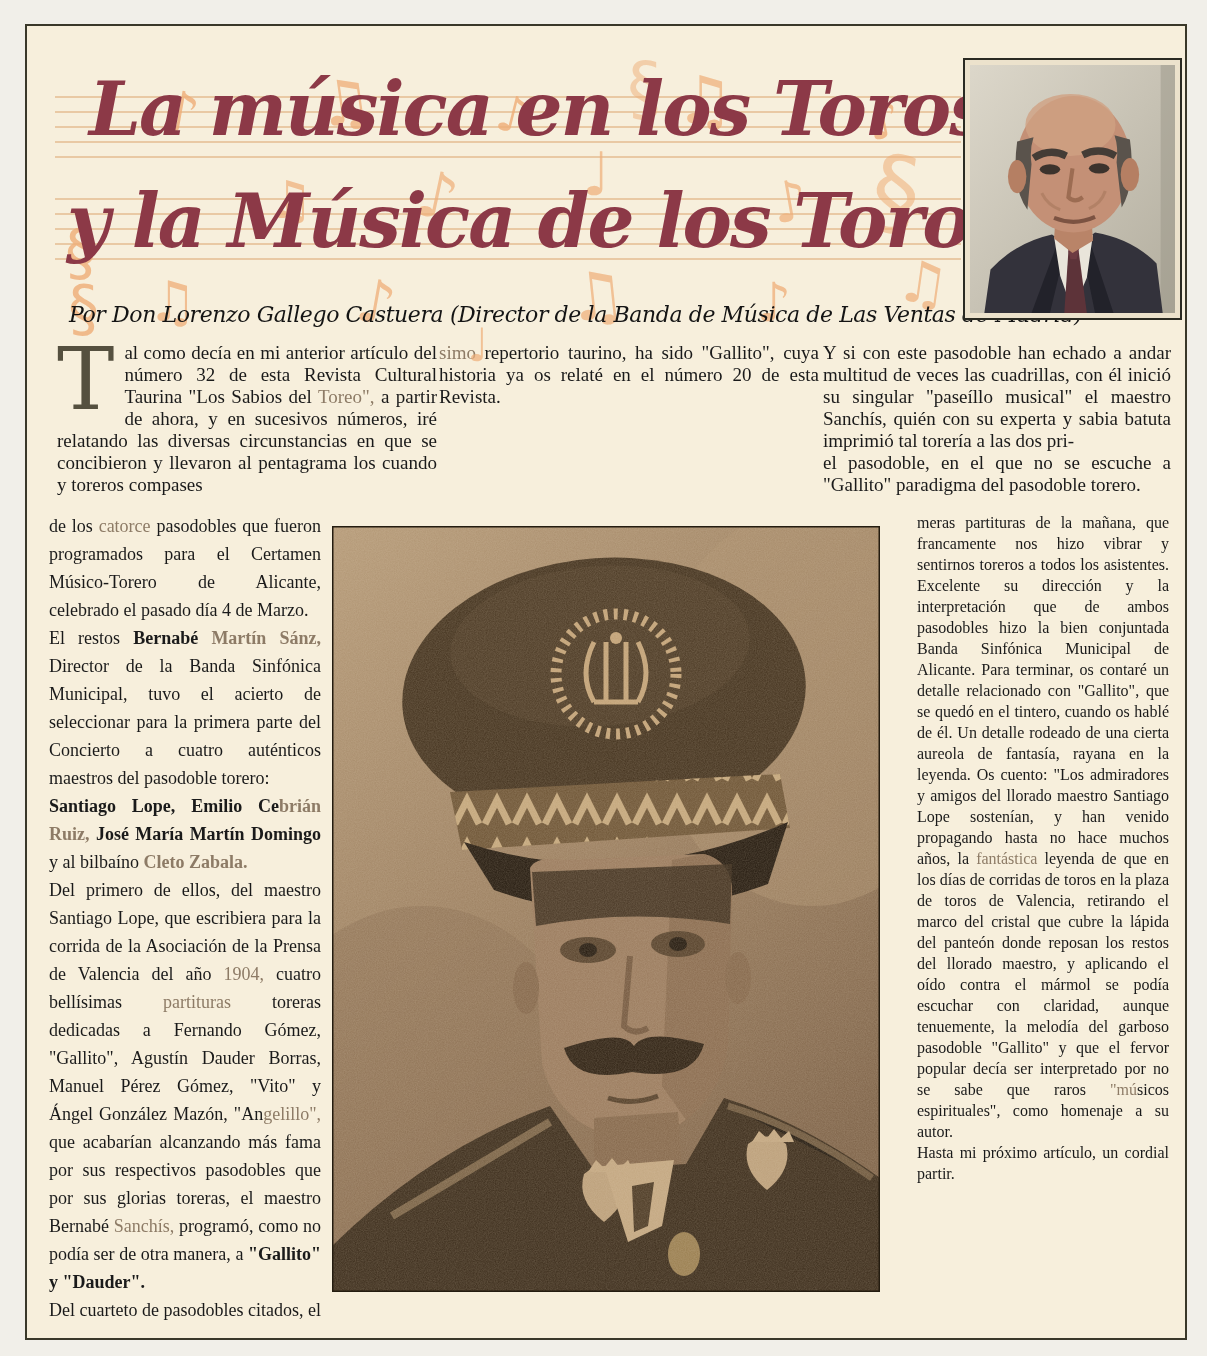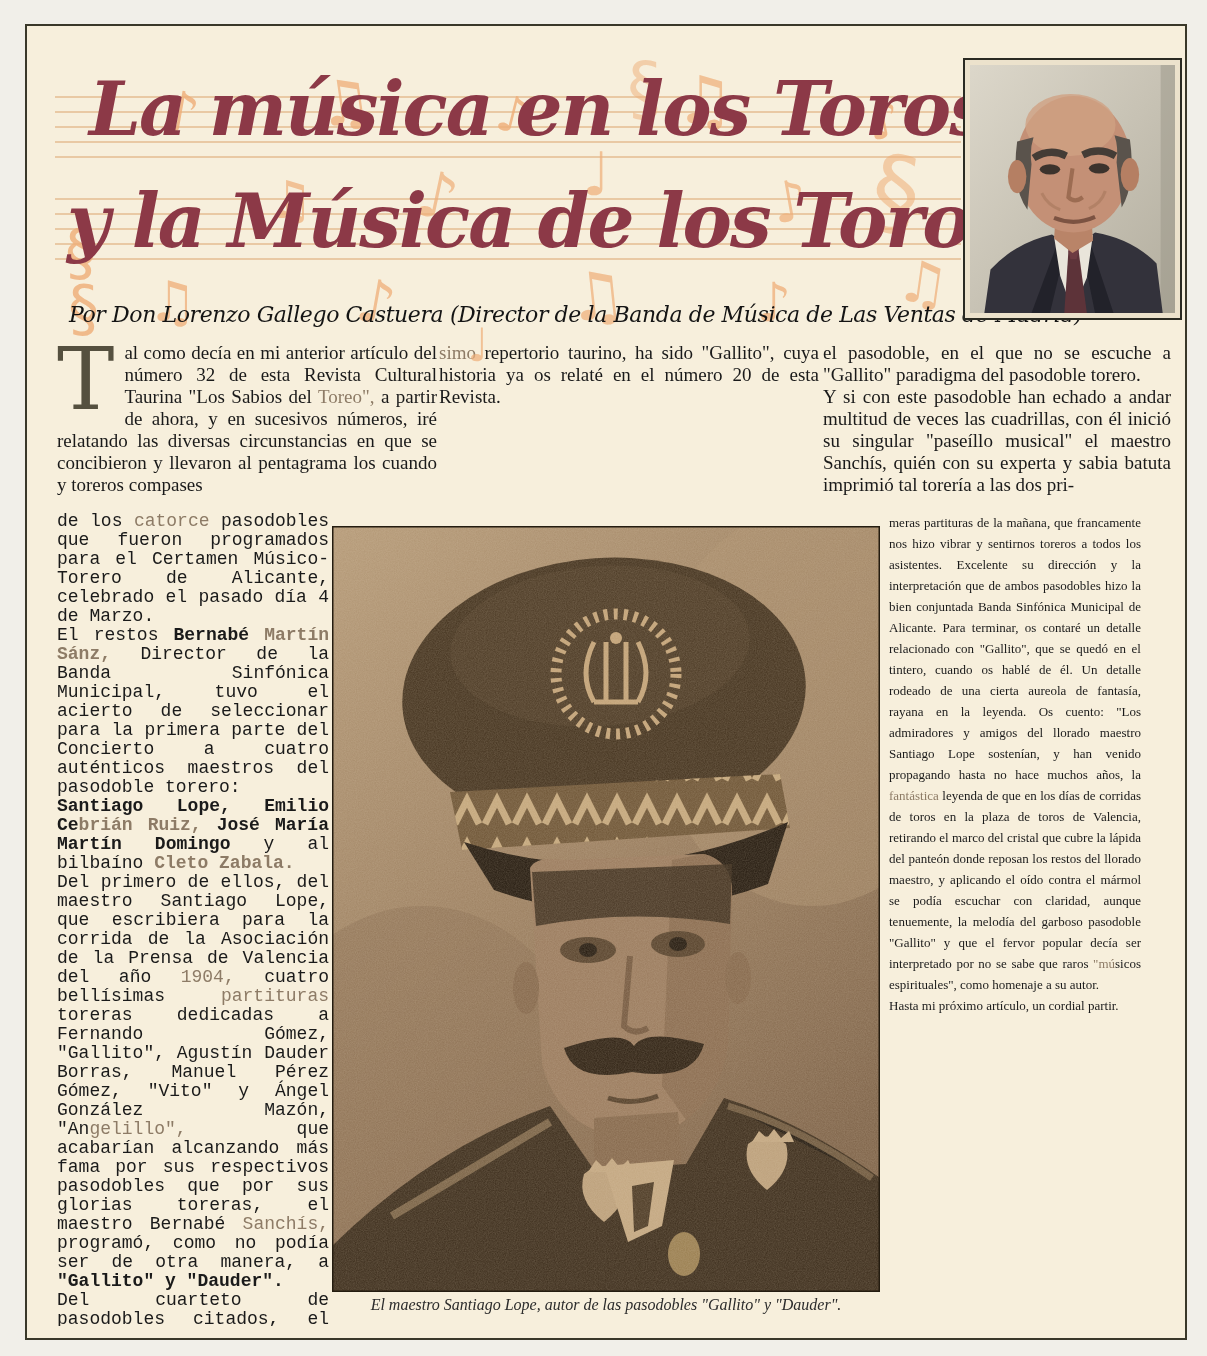--- a/index.html
+++ b/index.html
@@ -40,24 +40,24 @@
     position:absolute;left:936px;top:32px;width:205px;height:248px;
     border:2px solid #2a2a22;background:#ece2cc;padding:5px;z-index:4;
   }
   .portrait-frame svg{display:block;width:100%;height:100%;}
   
   .tblock{position:absolute;color:#1a1a1a;}
   .tblock .para{margin:0;text-align:justify;}
   .b{font-weight:700;}
   .f{color:#8d7b66;}
   .col1-wide{left:30px;top:316px;width:380px;height:160px;font-size:19px;line-height:22px;overflow:hidden;}
-  .col1-narrow{left:30px;top:486px;width:272px;height:814px;font-size:18px;line-height:19px;overflow:hidden;font-family:Liberation Mono, monospace;}
+  .col1-narrow{left:22px;top:486px;width:272px;height:814px;font-size:18px;line-height:28px;overflow:hidden;}
   .col2{left:412px;top:316px;width:380px;height:176px;font-size:19px;line-height:22px;overflow:hidden;}
   .col3-wide{left:796px;top:316px;width:348px;height:176px;font-size:19px;line-height:22px;overflow:hidden;}
-  .col3-narrow{left:862px;top:486px;width:252px;height:814px;font-size:13px;line-height:21px;overflow:hidden;}
+  .col3-narrow{left:890px;top:486px;width:252px;height:814px;font-size:16px;line-height:21px;overflow:hidden;}
   .dropcap{
     float:left;font-family:"DejaVu Serif", serif;color:#55503f;
     font-size:86px;line-height:62px;padding:6px 10px 0 0;
   }
   
   .photo-box{
     position:absolute;left:305px;top:500px;width:548px;height:766px;
     box-shadow:inset 0 0 0 1px #2a2418;
   }
   .photo-box svg{display:block;width:100%;height:100%;}
@@ -151,22 +151,22 @@
       <p class="para"><span class="b">Santiago Lope, Emilio Ce</span><span class="b f">brián Ruiz,</span><span class="b"> </span><span class="b">José María Martín Domingo</span><span> y al bilbaíno </span><span class="b f">Cleto Zabala.</span></p>
       <p class="para"><span>Del primero de ellos, del maestro Santiago Lope, que escribiera para la corrida de la Asociación de la Prensa de Valencia del año </span><span class="f">1904,</span><span> cuatro bellísimas </span><span class="f">partituras</span><span> toreras dedicadas a Fernando Gómez, "Gallito", Agustín Dauder Borras, Manuel Pérez Gómez, "Vito" y Ángel González Mazón, "An</span><span class="f">gelillo",</span><span> que acabarían alcanzando más fama por sus respectivos pasodobles que por sus glorias toreras, el maestro Bernabé </span><span class="f">Sanchís,</span><span> programó, como no podía ser de otra manera, a </span><span class="b">"Gallito" y "Dauder".</span></p>
       <p class="para"><span>Del cuarteto de pasodobles citados, el más escuchado y el que ha ocupado un puesto de privilegio entre los pasodobles del amplio y </span><span class="f">completí-</span></p>
     </div>
 
   <div class="tblock col2">
       <p class="para"><span class="f">simo</span><span> repertorio taurino, ha sido "Gallito", cuya historia ya os relaté en el número 20 de esta Revista.</span></p>
     </div>
 
   <div class="tblock col3-wide">
+      <p class="para"><span>Y si con este pasodoble han echado a andar multitud de veces las cuadrillas, con él inició su singular "paseíllo musical" el maestro Sanchís, quién con su experta y sabia batuta imprimió tal torería a las dos pri-</span></p>
       <p class="para"><span>el pasodoble, en el que no se escuche a "Gallito" paradigma del pasodoble torero.</span></p>
-      <p class="para"><span>Y si con este pasodoble han echado a andar multitud de veces las cuadrillas, con él inició su singular "paseíllo musical" el maestro Sanchís, quién con su experta y sabia batuta imprimió tal torería a las dos pri-</span></p>
     </div>
 
   <div class="tblock col3-narrow">
       <p class="para"><span>meras partituras de la mañana, que francamente nos hizo vibrar y sentirnos toreros a todos los asistentes. Excelente su dirección y la interpretación que de ambos pasodobles hizo la bien conjuntada Banda Sinfónica Municipal de Alicante. Para terminar, os contaré un detalle relacionado con "Gallito", que se quedó en el tintero, cuando os hablé de él. Un detalle rodeado de una cierta aureola de fantasía, rayana en la leyenda. Os cuento: "Los admiradores y amigos del llorado maestro Santiago Lope sostenían, y han venido propagando hasta no hace muchos años, la </span><span class="f">fantástica</span><span> leyenda de que en los días de corridas de toros en la plaza de toros de Valencia, retirando el marco del cristal que cubre la lápida del panteón donde reposan los restos del llorado maestro, y aplicando el oído contra el mármol se podía escuchar con claridad, aunque tenuemente, la melodía del garboso pasodoble "Gallito" y que el fervor popular decía ser interpretado por no se sabe que raros </span><span class="f">"mú</span><span>sicos espirituales", como homenaje a su autor.</span></p>
       <p class="para"><span>Hasta mi próximo artículo, un cordial partir.</span></p>
     </div>
 
   <div class="photo-box">
     <svg viewBox="0 0 548 766" preserveAspectRatio="none">
       <defs>
@@ -229,15 +229,14 @@
       <path d="M252 648 q20 -16 40 0 q8 26 -20 48 q-28 -22 -20 -48 Z" fill="#c3a781" opacity="0.95"></path>
       <path d="M256 646 l8 -12 l8 8 l8 -10 l8 10 l8 -8 l6 12 Z" fill="#c3a781"></path>
       <path d="M416 618 q19 -15 38 0 q7 25 -19 46 q-26 -21 -19 -46 Z" fill="#c3a781" opacity="0.95"></path>
       <path d="M420 616 l7 -11 l8 7 l7 -9 l7 9 l8 -7 l5 11 Z" fill="#c3a781"></path>
       <ellipse cx="352" cy="728" rx="16" ry="22" fill="#b2935f" opacity="0.8"></ellipse>
 
       <rect width="548" height="766" filter="url(#nz)" opacity="0.5"></rect>
       <rect width="548" height="766" fill="none" stroke="#241c10" stroke-width="3"></rect>
     </svg>
   </div>
-  <div class="photo-caption">El maestro Santiago Lope, autor de las pasodobles "Gallito" y "Dauder".</div>
 
 </div>
 
 </body></html>

